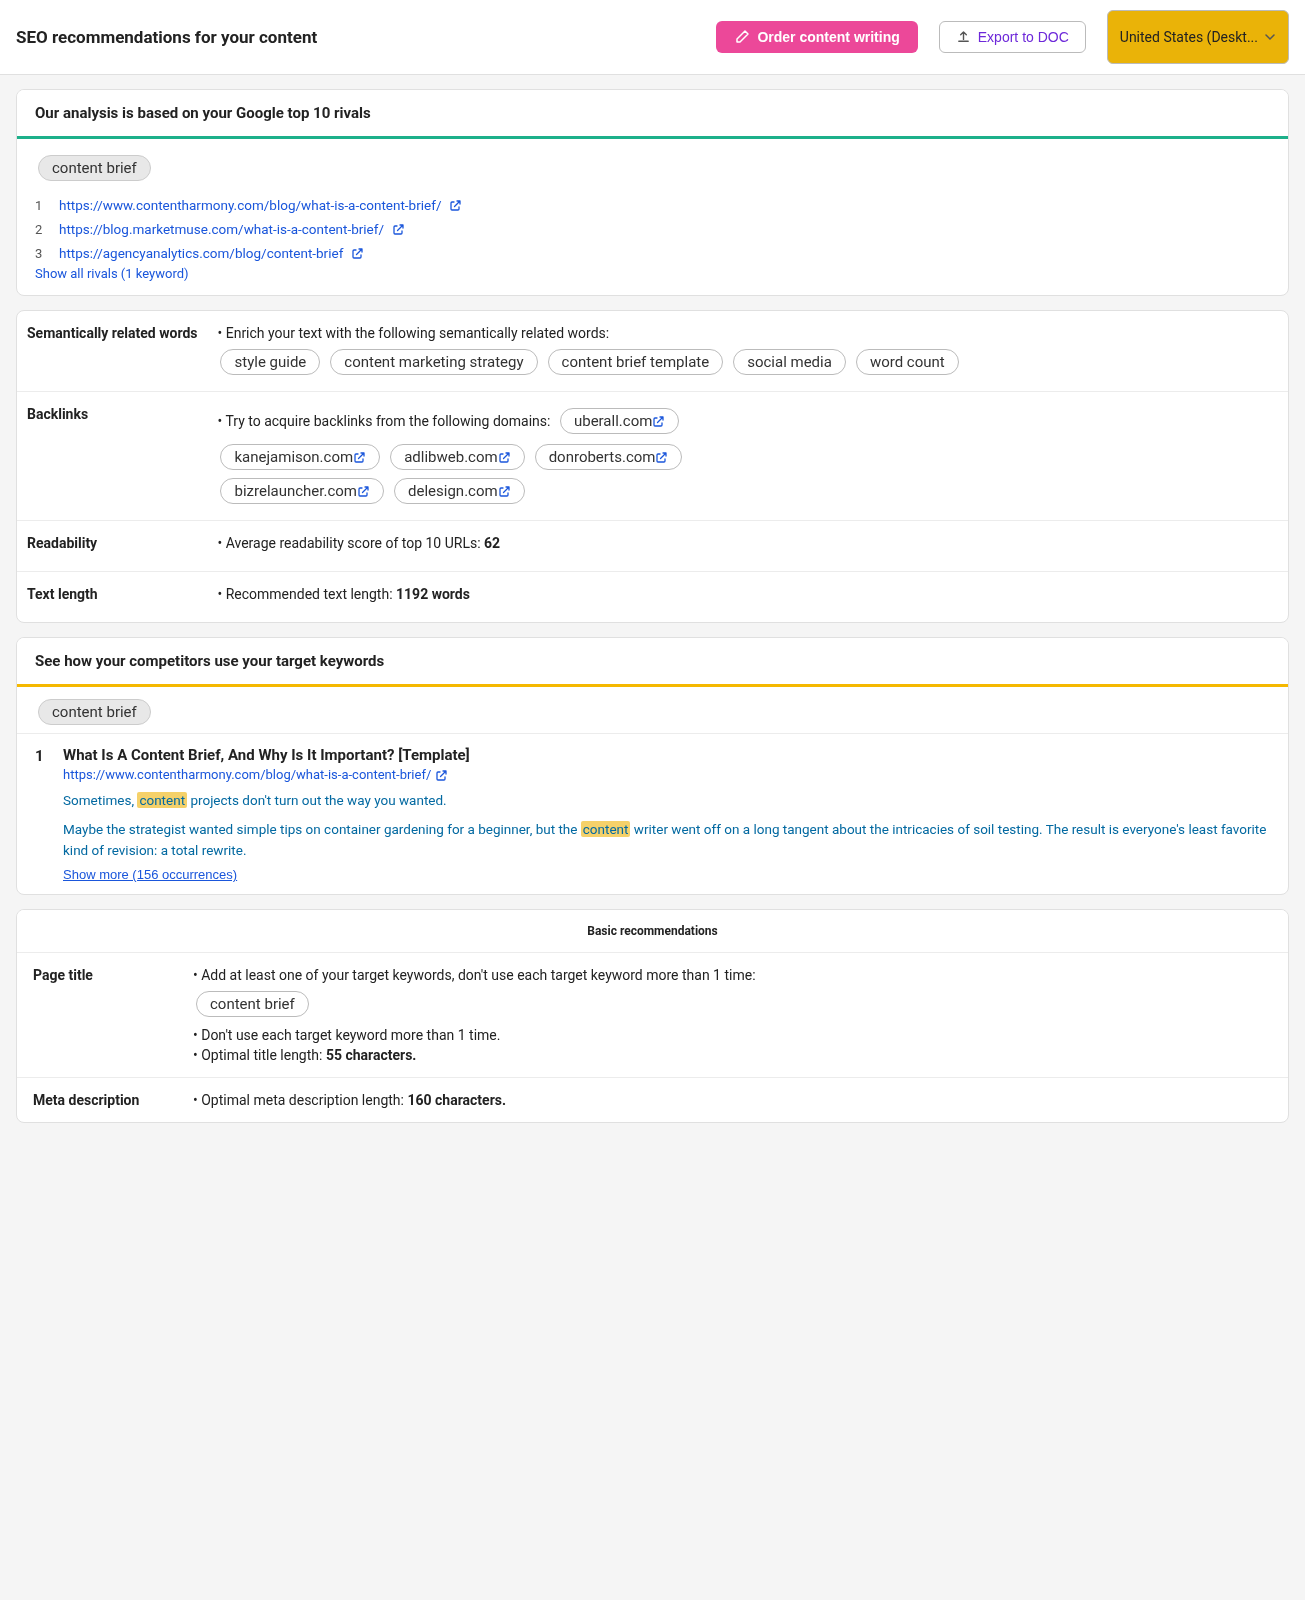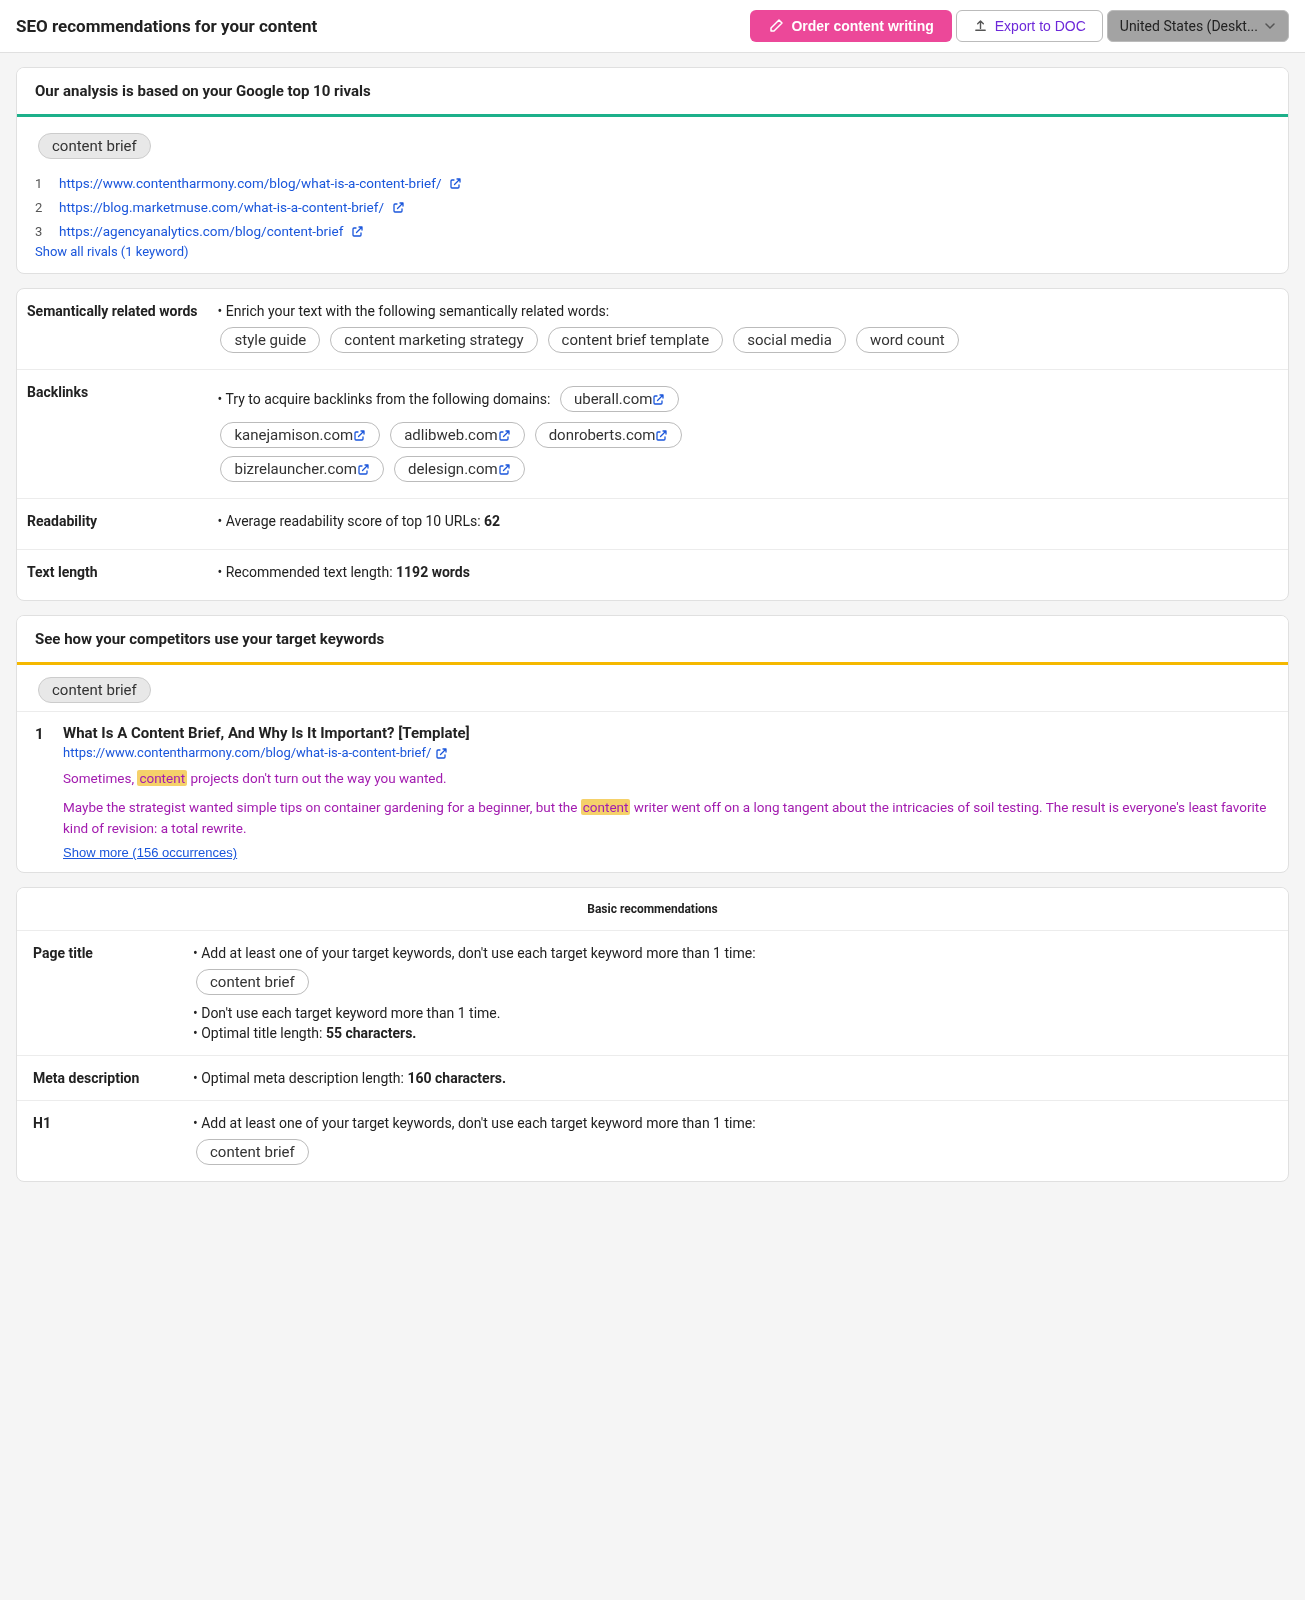--- a/index.html
+++ b/index.html
@@ -9,21 +9,21 @@
       background: #f5f5f5;
       color: #222;
       width: 1305px;
     }
     .header {
       display: flex;
       align-items: center;
       padding: 10px 16px;
       background: #fff;
       border-bottom: 1px solid #e0e0e0;
-      gap: 4px;
+      gap: 21px;
     }
     .header-title {
       font-size: 17px;
       font-weight: 700;
       flex: 1;
     }
     .btn-order {
       background: #ec4899;
       color: #fff;
       border: none;
@@ -46,24 +46,24 @@
       padding: 7px 16px;
       font-size: 14px;
       cursor: pointer;
       display: flex;
       align-items: center;
       gap: 7px;
       white-space: nowrap;
     }
     .btn-export svg { width: 15px; height: 15px; }
     .dropdown {
-      background: #a3a3a3;
+      background: #eab308;
       border: 1.5px solid #bbb;
       border-radius: 6px;
-      padding: 7px 12px;
+      padding: 18px 12px;
       font-size: 14px;
       cursor: pointer;
       display: flex;
       align-items: center;
       gap: 6px;
       white-space: nowrap;
     }
     .main {
       padding: 14px 16px;
       display: flex;
@@ -184,21 +184,21 @@
     .competitor-url {
       font-size: 13px;
       color: #1a56db;
       margin-left: 28px;
       margin-top: 2px;
     }
     .competitor-excerpt {
       font-size: 13.5px;
       margin-left: 28px;
       margin-top: 8px;
-      color: #a21caf;
+      color: #0369a1;
       line-height: 1.55;
     }
     .highlight-word {
       background: #f5d16a;
       border-radius: 2px;
       padding: 0 2px;
     }
     .show-more {
       color: #1a56db;
       font-size: 13px;
@@ -397,25 +397,18 @@
         </td>
       </tr>
 
       <tr>
         <td>Meta description</td>
         <td>
           <div>• Optimal meta description length: <strong>160 characters.</strong></div>
         </td>
       </tr>
 
-      <tr>
-        <td>H1</td>
-        <td>
-          <div style="margin-bottom:6px;">• Add at least one of your target keywords, don't use each target keyword more than 1 time:</div>
-          <span class="tag">content brief</span>
-        </td>
-      </tr>
 
     </tbody>
       </table>
   </div>
 
 </div>
 
 </body></html>

